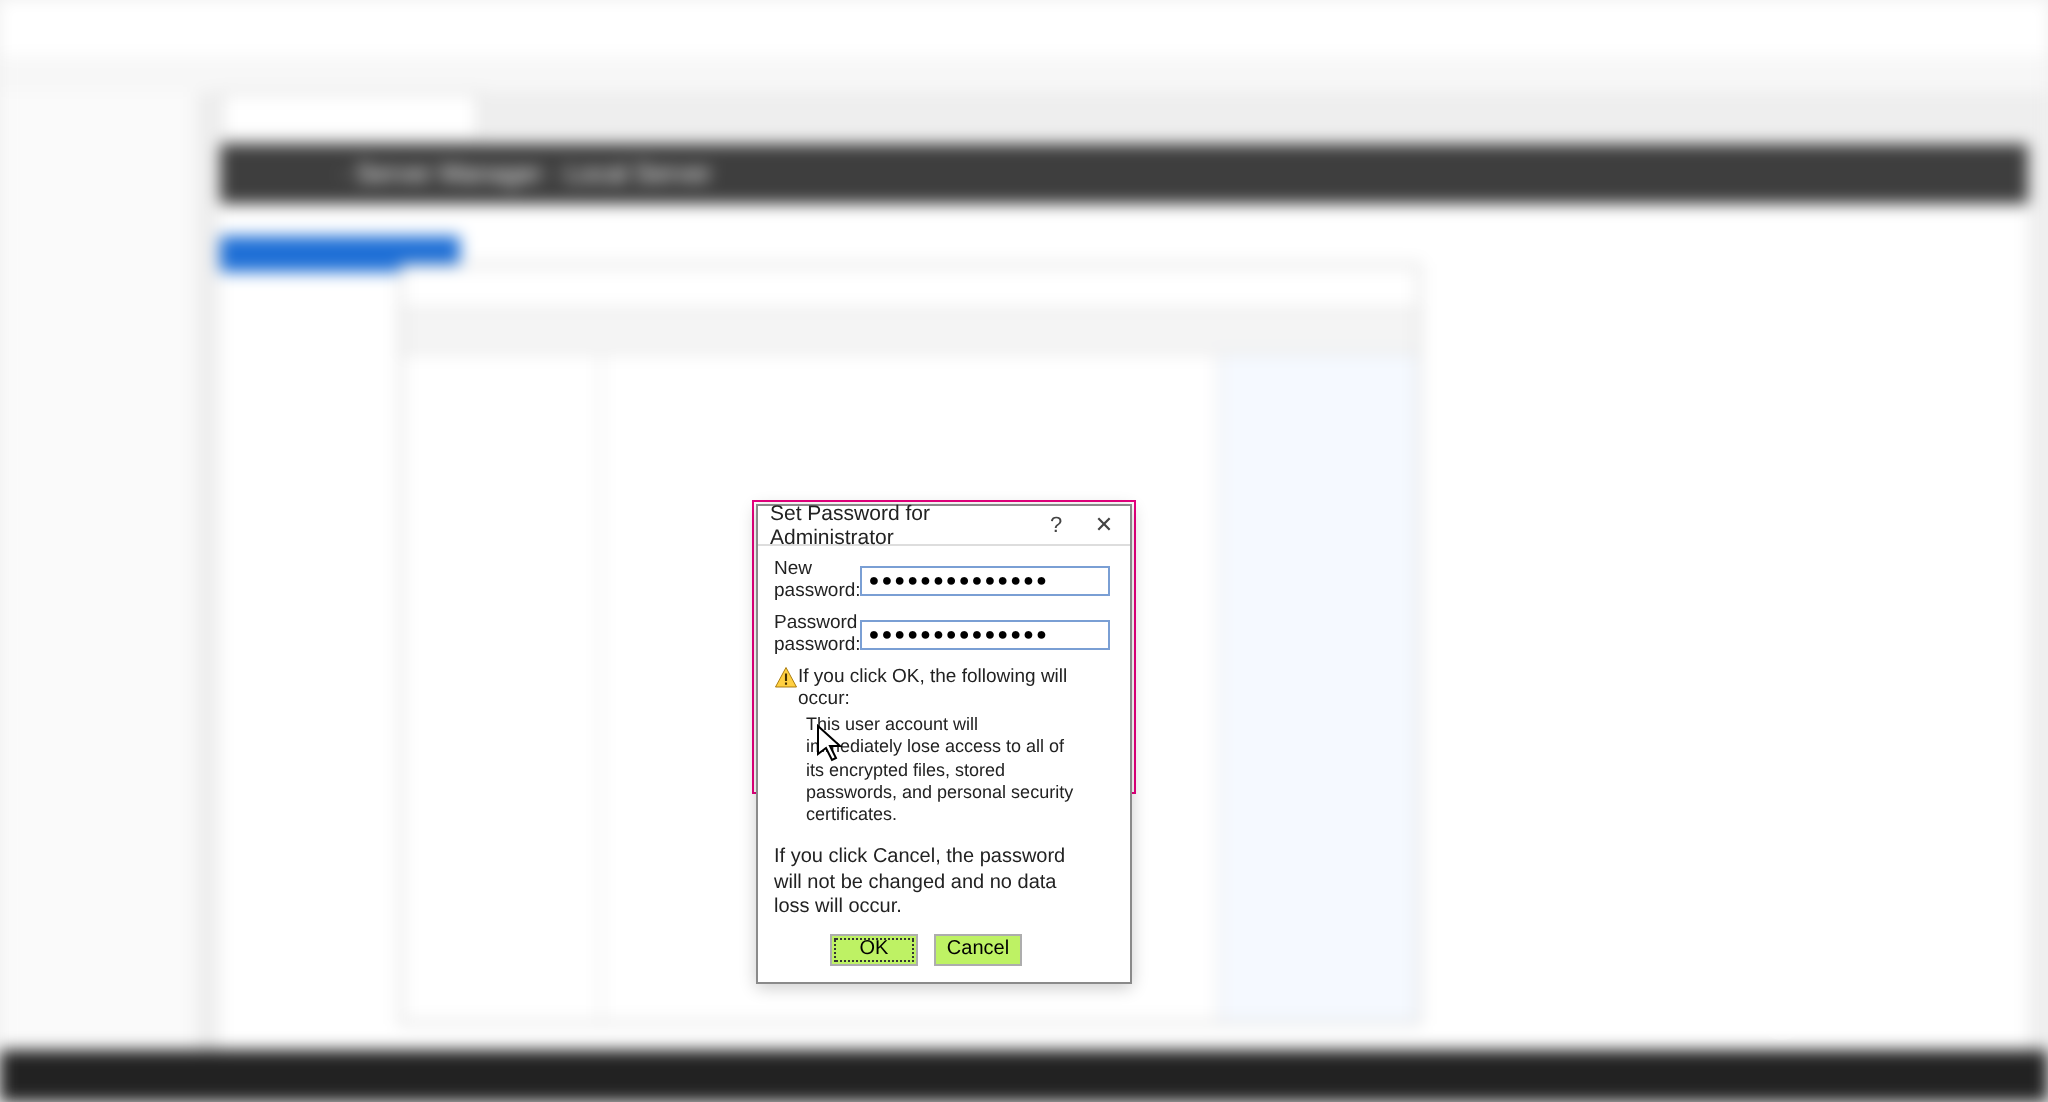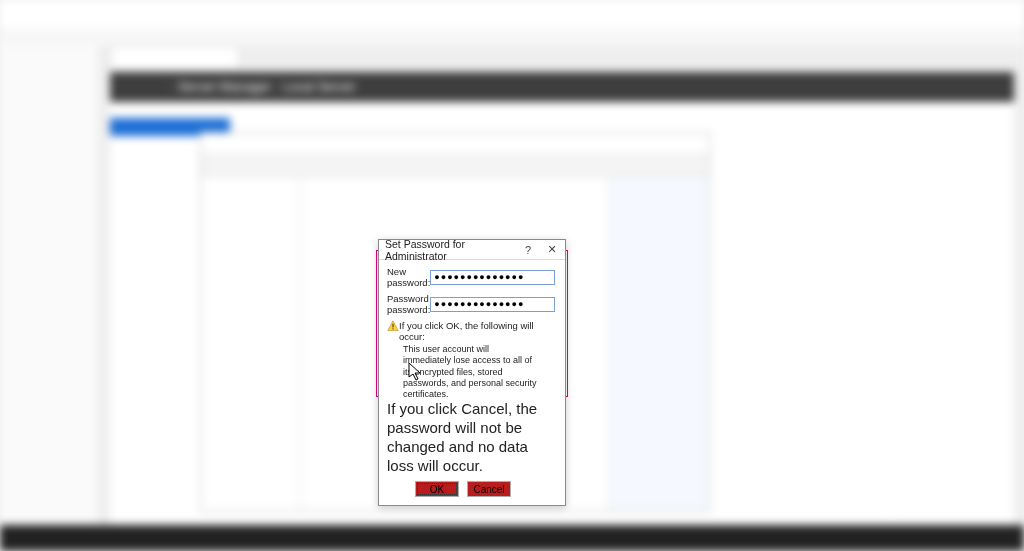--- a/index.html
+++ b/index.html
@@ -22,41 +22,41 @@
   .bg-lusrmgr { position:absolute; left:100px; top:86px; width:510px; height:380px; background:#fff; border:1px solid #bbb; }
   .bg-lusrmgr-head { height:22px; background:#fff; border-bottom:1px solid #ddd; }
   .bg-lusrmgr-tb { height:22px; background:#f4f4f4; border-bottom:1px solid #ddd; }
   .bg-lusrmgr-body { display:flex; height:calc(100% - 44px); }
   .bg-lusrmgr-tree { width:100px; background:#fff; border-right:1px solid #ddd; }
   .bg-lusrmgr-list { flex:1; background:#fff; }
   .bg-lusrmgr-act { width:100px; background:#f5f9ff; border-left:1px solid #ddd; }
   .bg-taskbar { position:absolute; left:0; right:0; bottom:0; height:26px; background:#222; }
 
   
-  .dialog-wrap { position: absolute; left: 378px; top: 239px; width: 188px; background: #fff; border: 1px solid #8a8a8a; font-size: 10px; box-shadow: 0 2px 8px rgba(0,0,0,.2); }
+  .dialog-wrap { position: absolute; left: 378px; top: 252px; width: 188px; background: #fff; border: 1px solid #8a8a8a; font-size: 10px; box-shadow: 0 2px 8px rgba(0,0,0,.2); }
   .dialog-highlight { position: absolute; left: 376px; top: 250px; width: 192px; height: 147px; border: 1.5px solid #e6007e; pointer-events: none; }
 
   .dlg-title { display: flex; align-items: center; justify-content: space-between; height: 20px; padding: 0 4px 0 6px; background: #fff; border-bottom: 1px solid #ddd; }
   .dlg-title-text { font-size: 10.5px; color: #222; }
   .dlg-title-btns { display: flex; gap: 6px; }
   .dlg-title-btn { width: 18px; height: 14px; display: flex; align-items: center; justify-content: center; font-size: 11px; color: #444; cursor: pointer; }
 
   .dlg-body { padding: 6px 26px 8px 8px; }
   .dlg-row { display: flex; align-items: center; margin-bottom: 5px; }
   .dlg-label { width: 66px; font-size: 9.5px; color: #222; }
   .dlg-input { flex: 1; height: 15px; border: 1px solid #7a9fd4; padding: 0 3px; font-size: 9px; letter-spacing: 1px; background: #fff; }
 
   .dlg-warn { display: flex; gap: 0; margin-top: 2px; }
   .warn-ico { width: 12px; height: 12px; flex-shrink: 0; }
   .dlg-warn-text { font-size: 9.5px; color: #222; }
   .dlg-note { font-size: 9px; color: #222; margin-left: 16px; margin-top: 2px; line-height: 1.25; }
-  .dlg-note2 { font-size: 15px; color: #222; margin-top: 0; line-height: 1.25; }
+  .dlg-note2 { font-size: 10px; color: #222; margin-top: 10px; line-height: 1.25; }
 
   .dlg-buttons { display: flex; justify-content: center; gap: 8px; margin-top: 6px; }
-  .btn { width: 44px; height: 16px; font-size: 10px; background: #b91c1c; border: 1px solid #adadad; cursor: pointer; display:flex; align-items:center; justify-content:center; }
+  .btn { width: 44px; height: 16px; font-size: 10px; background: #bef264; border: 1px solid #adadad; cursor: pointer; display:flex; align-items:center; justify-content:center; }
   .btn.primary { outline: 1px dotted #333; outline-offset: -3px; }
 
   
   .cursor { position: absolute; left: 408px; top: 362px; width: 16px; height: 20px; pointer-events: none; z-index: 50; }
 
   
   .watermark { position:absolute; right: 18px; bottom: 30px; color: #fff; opacity: .25; font-size: 14px; letter-spacing: 2px; display:flex; align-items:center; gap:6px; }
   .watermark svg { width:24px; height:24px; opacity:.8; }
 </style>
 </head>

